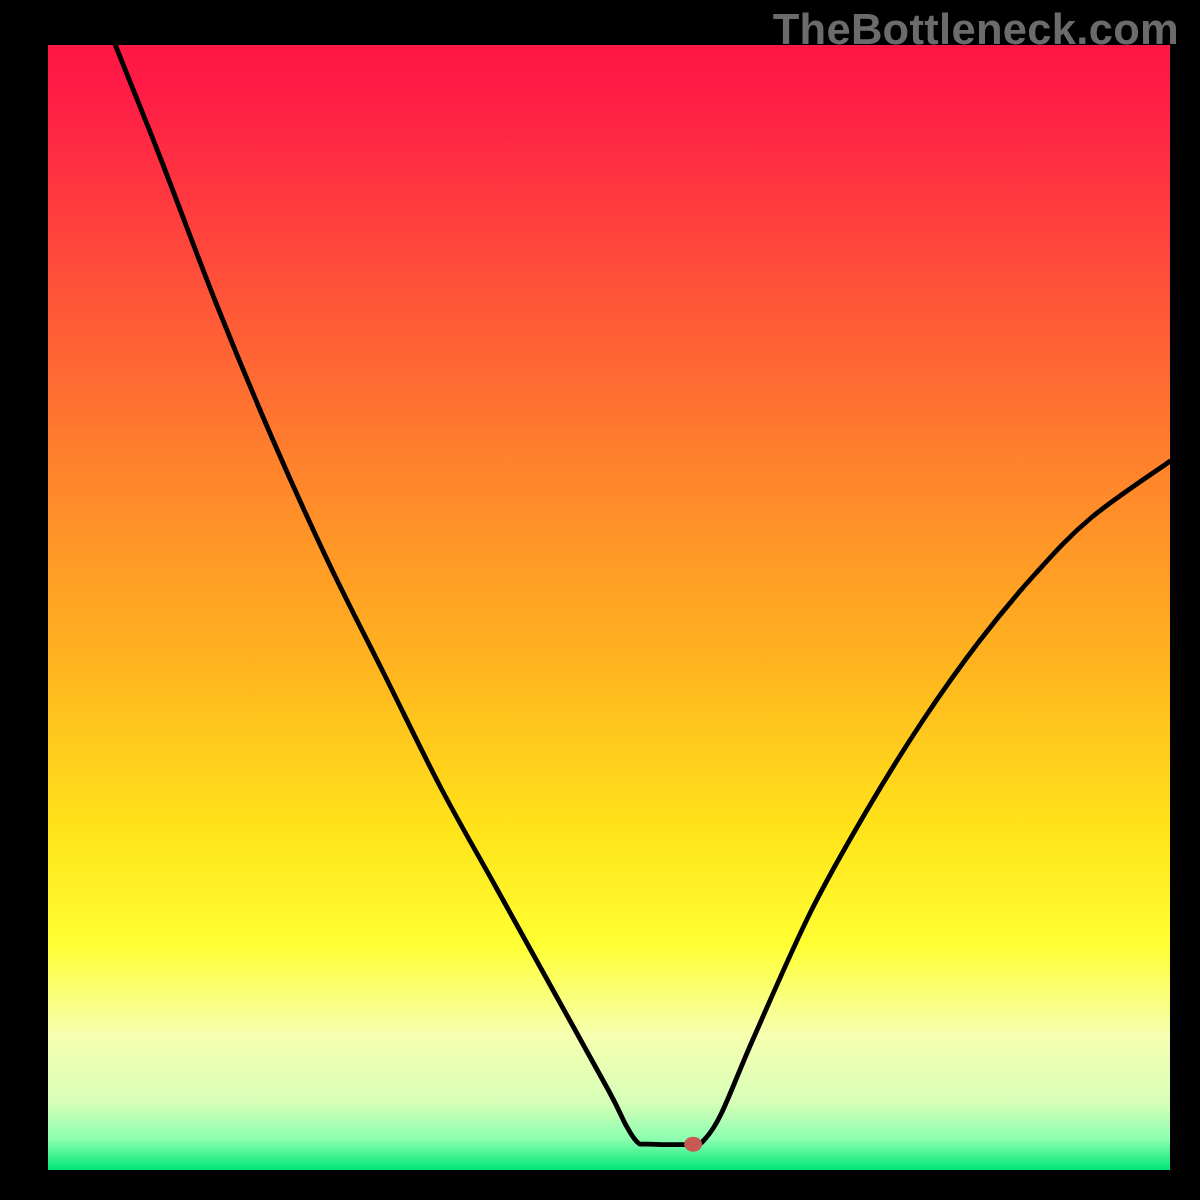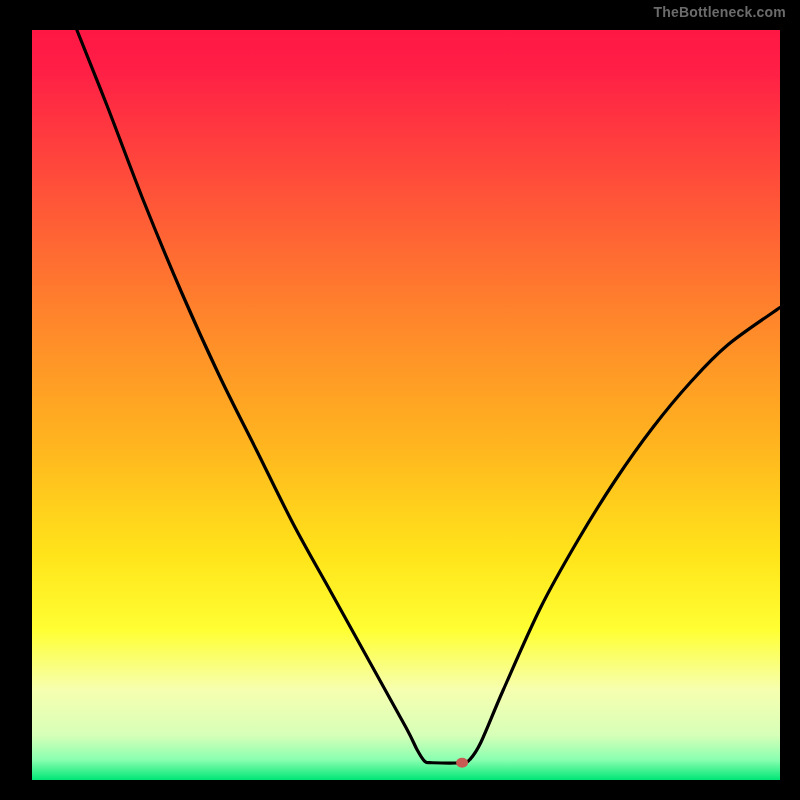--- a/index.html
+++ b/index.html
@@ -15,21 +15,21 @@
     position: relative;
     width: 800px;
     height: 800px;
     background: #000;
   }
   .watermark {
     position: absolute;
     top: 4px;
     right: 14px;
     color: #6b6b6b;
-    font-size: 14px;
+    font-size: 29px;
     font-weight: 600;
     z-index: 50;
     letter-spacing: 0.2px;
   }
   svg {
     position: absolute;
     top: 0;
     left: 0;
   }
 </style>

